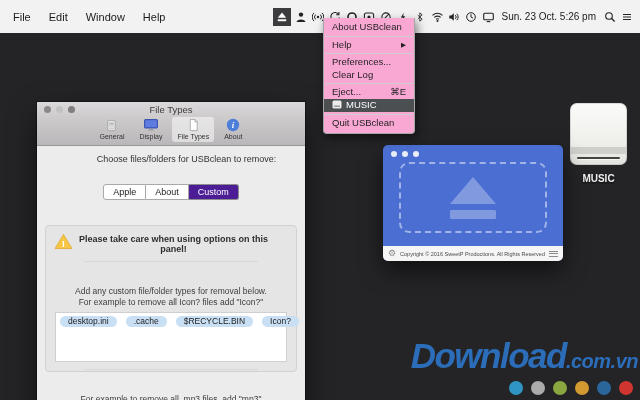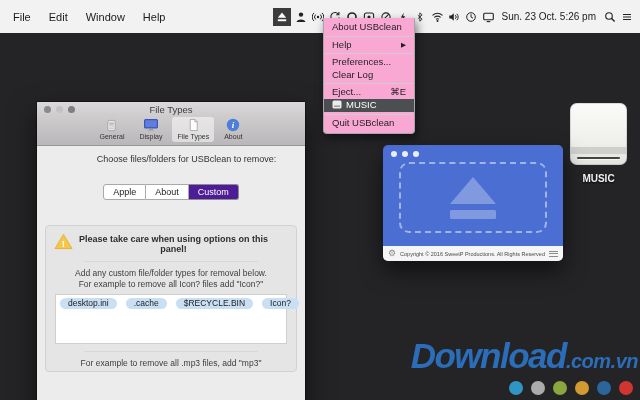--- a/index.html
+++ b/index.html
@@ -57,21 +57,21 @@
   .segmented{display:flex;justify-content:center;margin-top:20px;position:relative;z-index:2;}
   .seg{font-size:9px;line-height:12px;padding:1px 9px;background:#fff;border:1px solid #a9a9a9;border-left:none;color:#222;}
   .seg:first-child{border-left:1px solid #a9a9a9;border-radius:3px 0 0 3px;}
   .seg:last-child{border-radius:0 3px 3px 0;}
   .seg.selected{background:#4c1d95;color:#fff;border-color:#8d8b8d;}
   .panel{position:absolute;left:8px;right:8px;top:79px;bottom:9px;background:#e6e5e6;
     border:1px solid #d2d1d2;border-radius:4px;}
   .warn-row{display:flex;align-items:center;margin:7px 8px 0;}
   .warn-text{flex:1;text-align:center;font-size:9px;font-weight:bold;color:#2e2e2e;padding-right:14px;}
   .psep{height:1px;background:#d9d8d9;margin:7px 38px 0;}
-  .instr{text-align:center;font-size:8.5px;color:#3c3c3c;line-height:11px;margin-top:6px;}
+  .instr{text-align:center;font-size:8.5px;color:#3c3c3c;line-height:11px;margin-top:24px;}
   .tokenbox{background:#fff;border:1px solid #cfcfcf;margin:4px 9px 0;height:42px;padding:3px 4px;}
   .tokens{display:flex;gap:9px;}
   .token{background:#c9dff4;border-radius:8px;font-size:8.5px;line-height:11px;padding:0 8px;color:#222;white-space:nowrap;}
   
   .bwin{position:absolute;left:383px;top:145px;width:180px;height:116px;background:#4b6ed2;
     border-radius:5px;box-shadow:0 10px 22px rgba(0,0,0,.55);z-index:15;}
   .bw-dots{position:absolute;top:6px;left:8px;display:flex;gap:5px;}
   .bw-dot{width:6px;height:6px;border-radius:50%;background:#e9edf6;}
   .bw-dashed{position:absolute;left:16px;right:16px;top:17px;bottom:28px;
     border:2px dashed rgba(255,255,255,.48);border-radius:10px;

